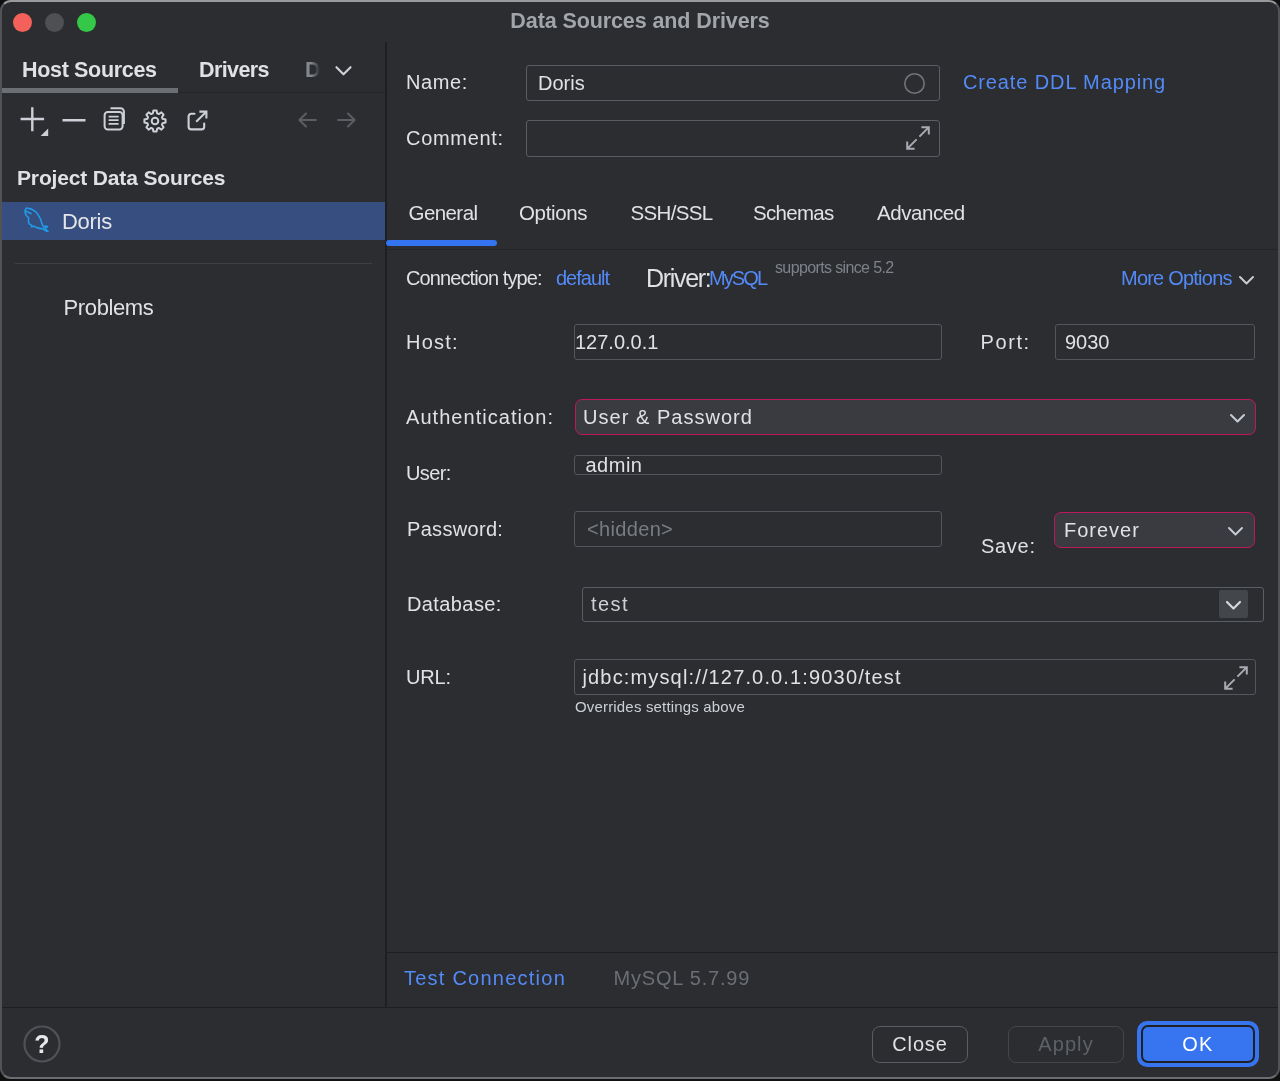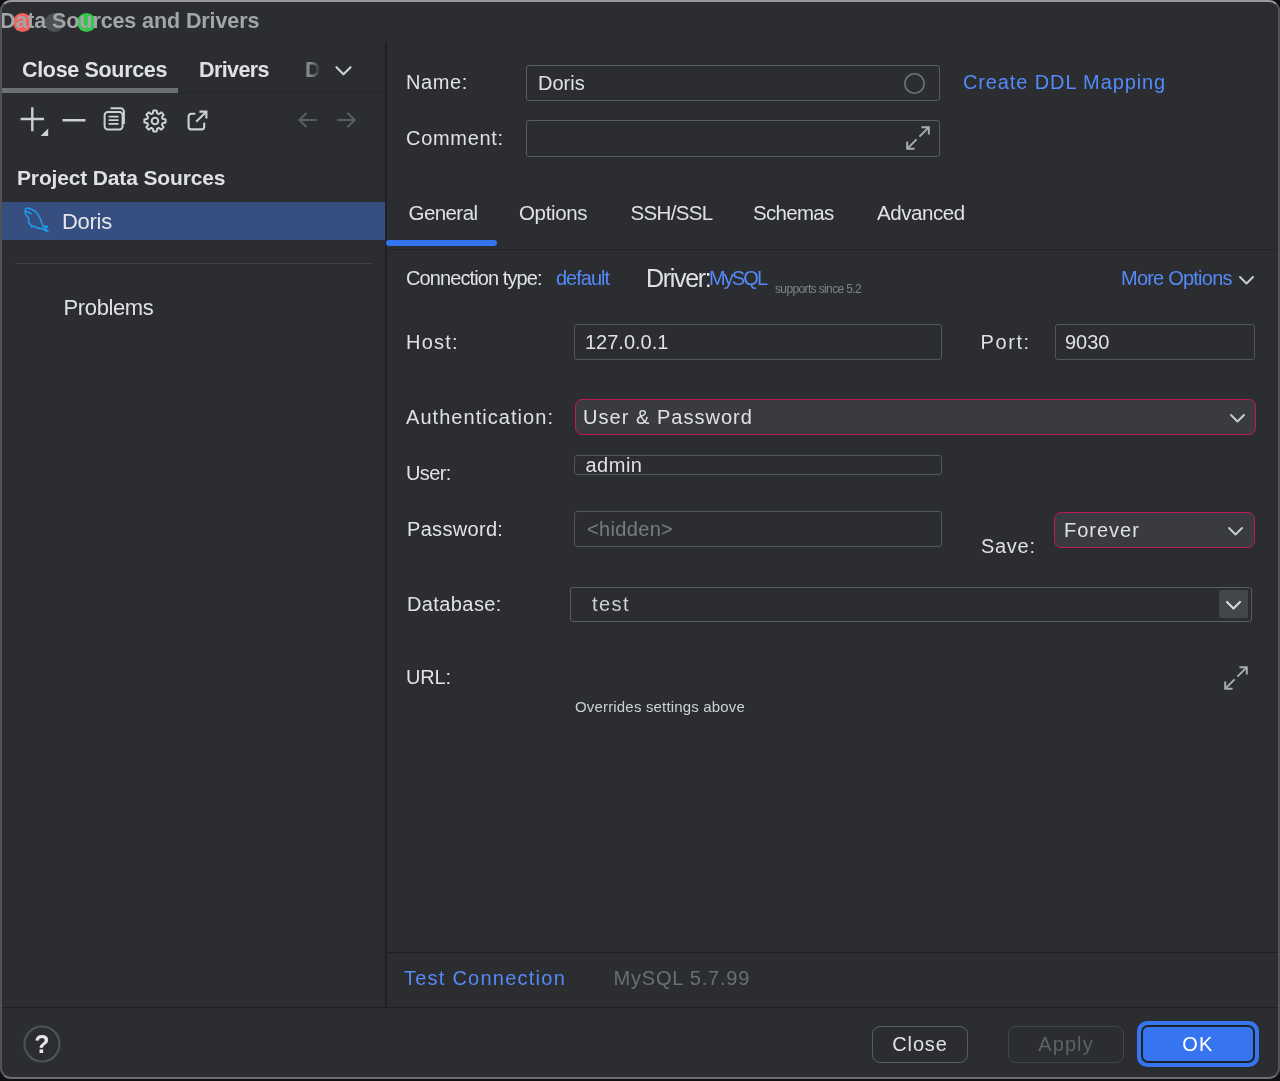--- a/index.html
+++ b/index.html
@@ -17,22 +17,22 @@
   .combo{position:absolute;box-sizing:border-box;border:1px solid #be185d;border-radius:7px;
          display:flex;align-items:center;font-size:20px;color:#DFE1E5;background:#393B40;text-align:center;}
   svg{position:absolute;overflow:visible;}
 </style>
 </head>
 <body>
 <div id="win">
 <div class="abs" style="left:13px;top:12.5px;width:19px;height:19px;border-radius:50%;background:#F4615A;"></div>
 <div class="abs" style="left:45px;top:12.5px;width:19px;height:19px;border-radius:50%;background:#4E5053;"></div>
 <div class="abs" style="left:77px;top:12.5px;width:19px;height:19px;border-radius:50%;background:#34C748;"></div>
-<div class="txt" style="left:0px;top:9.3px;font-size:21.5px;line-height:25px;color:#A2A5AA;font-weight:bold;letter-spacing:-0.1px;width:1280px;">Data Sources and Drivers</div>
-<div class="txt" style="left:22px;top:58.1px;font-size:21.5px;line-height:25px;color:#DFE1E5;font-weight:bold;letter-spacing:-0.33px;">Close Sources</div>
+<div class="txt" style="left:0px;top:9.3px;font-size:21.5px;line-height:25px;color:#A2A5AA;font-weight:bold;letter-spacing:-0.1px;width:1280px;text-align:center;">Data Sources and Drivers</div>
+<div class="txt" style="left:22px;top:58.1px;font-size:21.5px;line-height:25px;color:#DFE1E5;font-weight:bold;letter-spacing:-0.33px;">Host Sources</div>
 <div class="txt" style="left:199px;top:58.1px;font-size:21.5px;line-height:25px;color:#DFE1E5;font-weight:bold;letter-spacing:-0.6px;">Drivers</div>
 <div class="txt" style="left:305px;top:58.1px;font-size:21.5px;line-height:25px;color:#84878C;font-weight:bold;-webkit-mask-image:linear-gradient(90deg,#000 40%,transparent 95%);">D</div>
 <svg style="left:334px;top:63.5px;" width="19" height="13" viewBox="0 0 17 12">
       <polyline points="2,3 8.5,9.5 15,3" fill="none" stroke="#CDD0D6" stroke-width="2.0" stroke-linecap="round" stroke-linejoin="round"></polyline>
     </svg>
 <div class="abs" style="left:0;top:88px;width:178px;height:5px;background:#6C6F74;"></div>
 <div class="abs" style="left:178px;top:92px;width:207px;height:1px;background:#232528;"></div>
 <svg style="left:19.5px;top:105px;" width="30" height="32" viewBox="0 0 30 32">
 <path d="M12.3 2.2 v24 M0.6 14 h23.5" stroke="#CDD0D6" stroke-width="2.4" fill="none"></path>
 <polygon points="20.6,31 28.2,31 28.2,23.4" fill="#CDD0D6"></polygon>
@@ -92,50 +92,51 @@
 <div class="txt" style="left:519px;top:200.6px;font-size:20.5px;line-height:24px;color:#DFE1E5;letter-spacing:-0.34px;">Options</div>
 <div class="txt" style="left:630.5px;top:200.6px;font-size:20.5px;line-height:24px;color:#DFE1E5;letter-spacing:-0.66px;">SSH/SSL</div>
 <div class="txt" style="left:753px;top:200.6px;font-size:20.5px;line-height:24px;color:#DFE1E5;letter-spacing:-0.69px;">Schemas</div>
 <div class="txt" style="left:877px;top:200.6px;font-size:20.5px;line-height:24px;color:#DFE1E5;letter-spacing:-0.45px;">Advanced</div>
 <div class="abs" style="left:386px;top:240px;width:111px;height:6px;border-radius:3px;background:#3574F0;"></div>
 <div class="abs" style="left:386px;top:249px;width:894px;height:1px;background:#222427;"></div>
 <div class="txt" style="left:406px;top:266.8px;font-size:20px;line-height:23px;color:#DFE1E5;letter-spacing:-0.9px;">Connection type:</div>
 <div class="txt" style="left:556px;top:266.8px;font-size:20px;line-height:23px;color:#548AF7;letter-spacing:-1.0px;">default</div>
 <div class="txt" style="left:646px;top:266.8px;font-size:25px;line-height:23px;color:#DFE1E5;letter-spacing:-1.3px;">Driver:</div>
 <div class="txt" style="left:709px;top:266.8px;font-size:20px;line-height:23px;color:#548AF7;letter-spacing:-1.9px;">MySQL</div>
-<div class="txt" style="left:775px;top:278px;font-size:12px;line-height:23px;color:#7E828A;letter-spacing:-0.63px;">supports since 5.2</div>
+<div class="txt" style="left:775px;top:256px;font-size:16px;line-height:23px;color:#7E828A;letter-spacing:-0.63px;">supports since 5.2</div>
 <div class="txt" style="left:1121px;top:266.8px;font-size:20px;line-height:23px;color:#548AF7;letter-spacing:-0.78px;">More Options</div>
 <svg style="left:1238px;top:273.5px;" width="17" height="12" viewBox="0 0 17 12">
       <polyline points="2,3 8.5,9.5 15,3" fill="none" stroke="#C8CBD1" stroke-width="2" stroke-linecap="round" stroke-linejoin="round"></polyline>
     </svg>
 <div class="txt" style="left:406px;top:330.9px;font-size:20px;line-height:23px;color:#DFE1E5;letter-spacing:1.2px;">Host:</div>
-<div class="field" style="left:574px;top:324px;width:368px;height:36px;padding-left:10px;">127.0.0.1</div>
+<div class="field" style="left:574px;top:324px;width:368px;height:36px;">127.0.0.1</div>
 <div class="txt" style="left:980.5px;top:330.9px;font-size:20px;line-height:23px;color:#DFE1E5;letter-spacing:1.6px;">Port:</div>
 <div class="field" style="left:1055px;top:324px;width:200px;height:36px;padding-left:9px;">9030</div>
 <div class="txt" style="left:406px;top:406.1px;font-size:20px;line-height:23px;color:#DFE1E5;letter-spacing:1.05px;">Authentication:</div>
 <div class="combo" style="left:575px;top:399px;width:681px;height:36px;padding-left:7px;letter-spacing:1.03px;">User &amp; Password</div>
 <svg style="left:1229px;top:411.5px;" width="17" height="12" viewBox="0 0 17 12">
       <polyline points="2,3 8.5,9.5 15,3" fill="none" stroke="#C8CBD1" stroke-width="2" stroke-linecap="round" stroke-linejoin="round"></polyline>
     </svg>
 <div class="txt" style="left:406px;top:461.9px;font-size:20px;line-height:23px;color:#DFE1E5;letter-spacing:-0.64px;">User:</div>
 <div class="field" style="left:574px;top:455px;width:368px;height:20px;padding-left:10.5px;letter-spacing:0.5px;">admin</div>
 <div class="txt" style="left:407px;top:517.9px;font-size:20px;line-height:23px;color:#DFE1E5;letter-spacing:0.32px;">Password:</div>
 <div class="field" style="left:574px;top:511px;width:368px;height:36px;padding-left:12px;color:#787C83;letter-spacing:0.34px;">&lt;hidden&gt;</div>
 <div class="txt" style="left:981px;top:517.9px;font-size:20px;line-height:23px;color:#DFE1E5;letter-spacing:0.7px;margin-top:17px;">Save:</div>
 <div class="combo" style="left:1054px;top:512px;width:201px;height:36px;padding-left:9px;letter-spacing:1.0px;">Forever</div>
 <svg style="left:1227px;top:525px;" width="17" height="12" viewBox="0 0 17 12">
       <polyline points="2,3 8.5,9.5 15,3" fill="none" stroke="#C8CBD1" stroke-width="2" stroke-linecap="round" stroke-linejoin="round"></polyline>
     </svg>
 <div class="txt" style="left:407px;top:592.9px;font-size:20px;line-height:23px;color:#DFE1E5;letter-spacing:0.4px;">Database:</div>
-<div class="field" style="left:570px;top:587px;width:682px;height:35px;border-radius:3px;border-color:#5A5D63;padding-left:21px;color:#CED0D6;letter-spacing:1.4px;">test</div>
+<div class="field" style="left:582px;top:587px;width:682px;height:35px;border-radius:3px;border-color:#5A5D63;padding-left:8px;color:#CED0D6;letter-spacing:1.4px;">test</div>
 <div class="abs" style="left:1219px;top:590px;width:29px;height:28px;background:#43464B;border-radius:2px;"></div>
 <svg style="left:1225px;top:599px;" width="17" height="12" viewBox="0 0 17 12">
       <polyline points="2,3 8.5,9.5 15,3" fill="none" stroke="#D5D8DD" stroke-width="2.2" stroke-linecap="round" stroke-linejoin="round"></polyline>
     </svg>
 <div class="txt" style="left:406px;top:666.2px;font-size:20px;line-height:23px;color:#DFE1E5;letter-spacing:-0.17px;">URL:</div>
+<div class="field" style="left:574px;top:659px;width:682px;height:36px;padding-left:7.5px;letter-spacing:1.15px;">jdbc:mysql://127.0.0.1:9030/test</div>
 <svg style="left:1224px;top:665.5px;" width="24" height="24" viewBox="0 0 24 24">
       <g stroke="#A8ABB1" stroke-width="2" fill="none">
         <path d="M13.4 10.6 L22.4 1.6 M15.4 1.2 h7.4 v7.4"></path>
         <path d="M10.6 13.4 L1.6 22.4 M8.6 22.8 H1.2 v-7.4"></path>
       </g>
     </svg>
 <div class="txt" style="left:575px;top:698.2px;font-size:15px;line-height:17px;color:#CDD0D5;letter-spacing:0.17px;">Overrides settings above</div>
 <div class="abs" style="left:386px;top:952px;width:894px;height:1px;background:#1E1F22;"></div>
 <div class="txt" style="left:404px;top:966.9px;font-size:20px;line-height:23px;color:#548AF7;letter-spacing:1.24px;">Test Connection</div>
 <div class="txt" style="left:613.5px;top:966.9px;font-size:20px;line-height:23px;color:#6B6E74;letter-spacing:0.8px;">MySQL 5.7.99</div>

